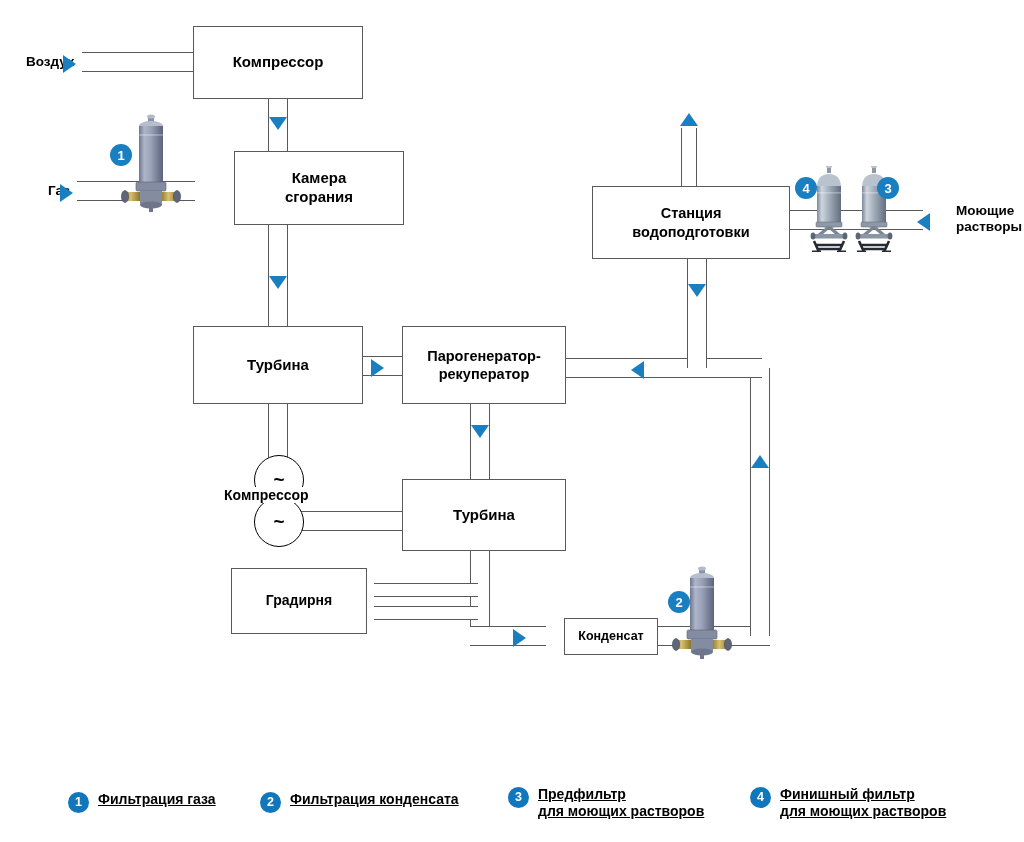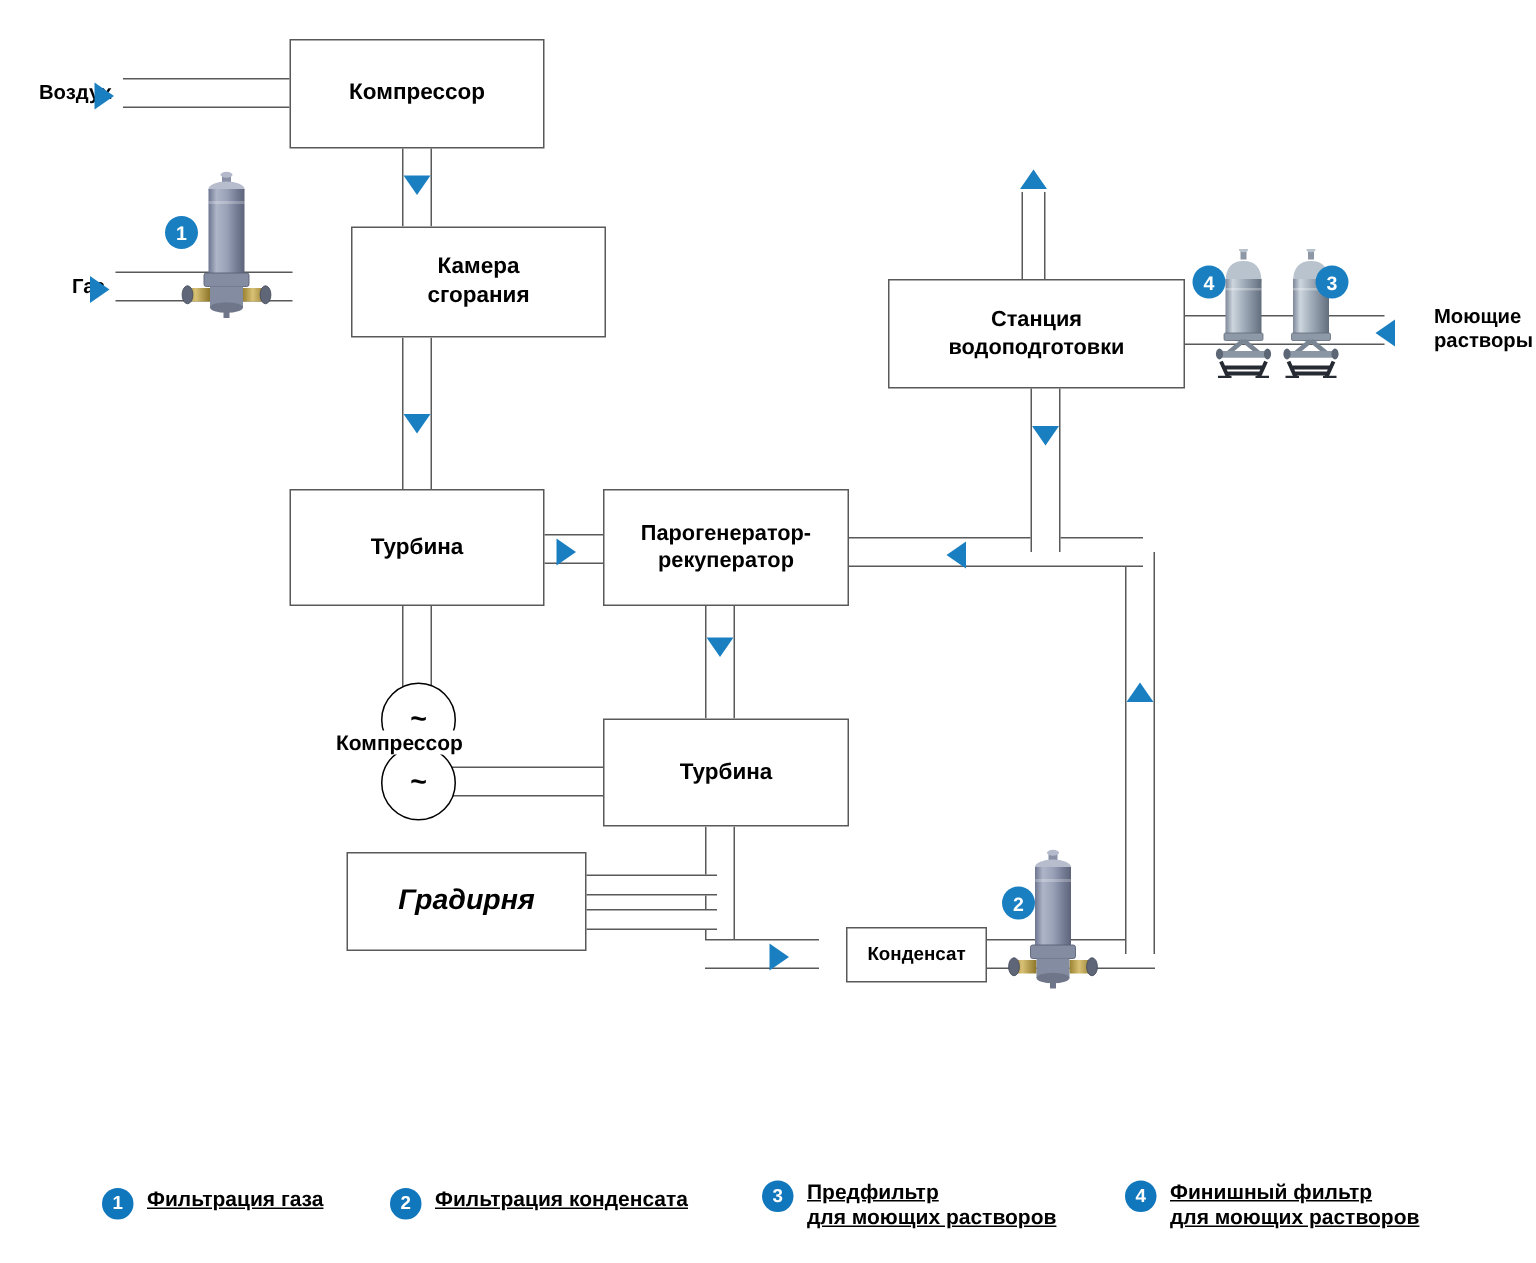--- a/index.html
+++ b/index.html
@@ -135,21 +135,21 @@
   <div class="box" style="left:193px;top:151px;width:170px;height:74px;font-size:15px;white-space:pre-line;margin-left:41px;">Камера
 сгорания</div>
 
   <div class="box" style="left:193px;top:326px;width:170px;height:78px;font-size:15px;">Турбина</div>
 
   <div class="box" style="left:402px;top:326px;width:164px;height:78px;font-size:14.5px;white-space:pre-line;">Парогенератор-
 рекуператор</div>
 
   <div class="box" style="left:402px;top:479px;width:164px;height:72px;font-size:15px;">Турбина</div>
 
-  <div class="box" style="left:231px;top:568px;width:160px;height:66px;font-size:19px;font-style:italic;">Градирня</div>
+  <div class="box" style="left:231px;top:568px;width:136px;height:66px;font-size:14px;">Градирня</div>
 
   <div class="box" style="left:564px;top:618px;width:94px;height:37px;font-size:12.5px;">Конденсат</div>
 
   <div class="box" style="left:592px;top:186px;width:198px;height:73px;font-size:14.5px;white-space:pre-line;">Станция
 водоподготовки</div>
 
   <div class="gen-c" style="left:254px;top:455px;width:48px;height:48px;">~</div>
   <div class="gen-c" style="left:254px;top:497px;width:48px;height:48px;">~</div>
   <div class="gen-label" style="left:222px;top:487px;">Компрессор</div>
 

